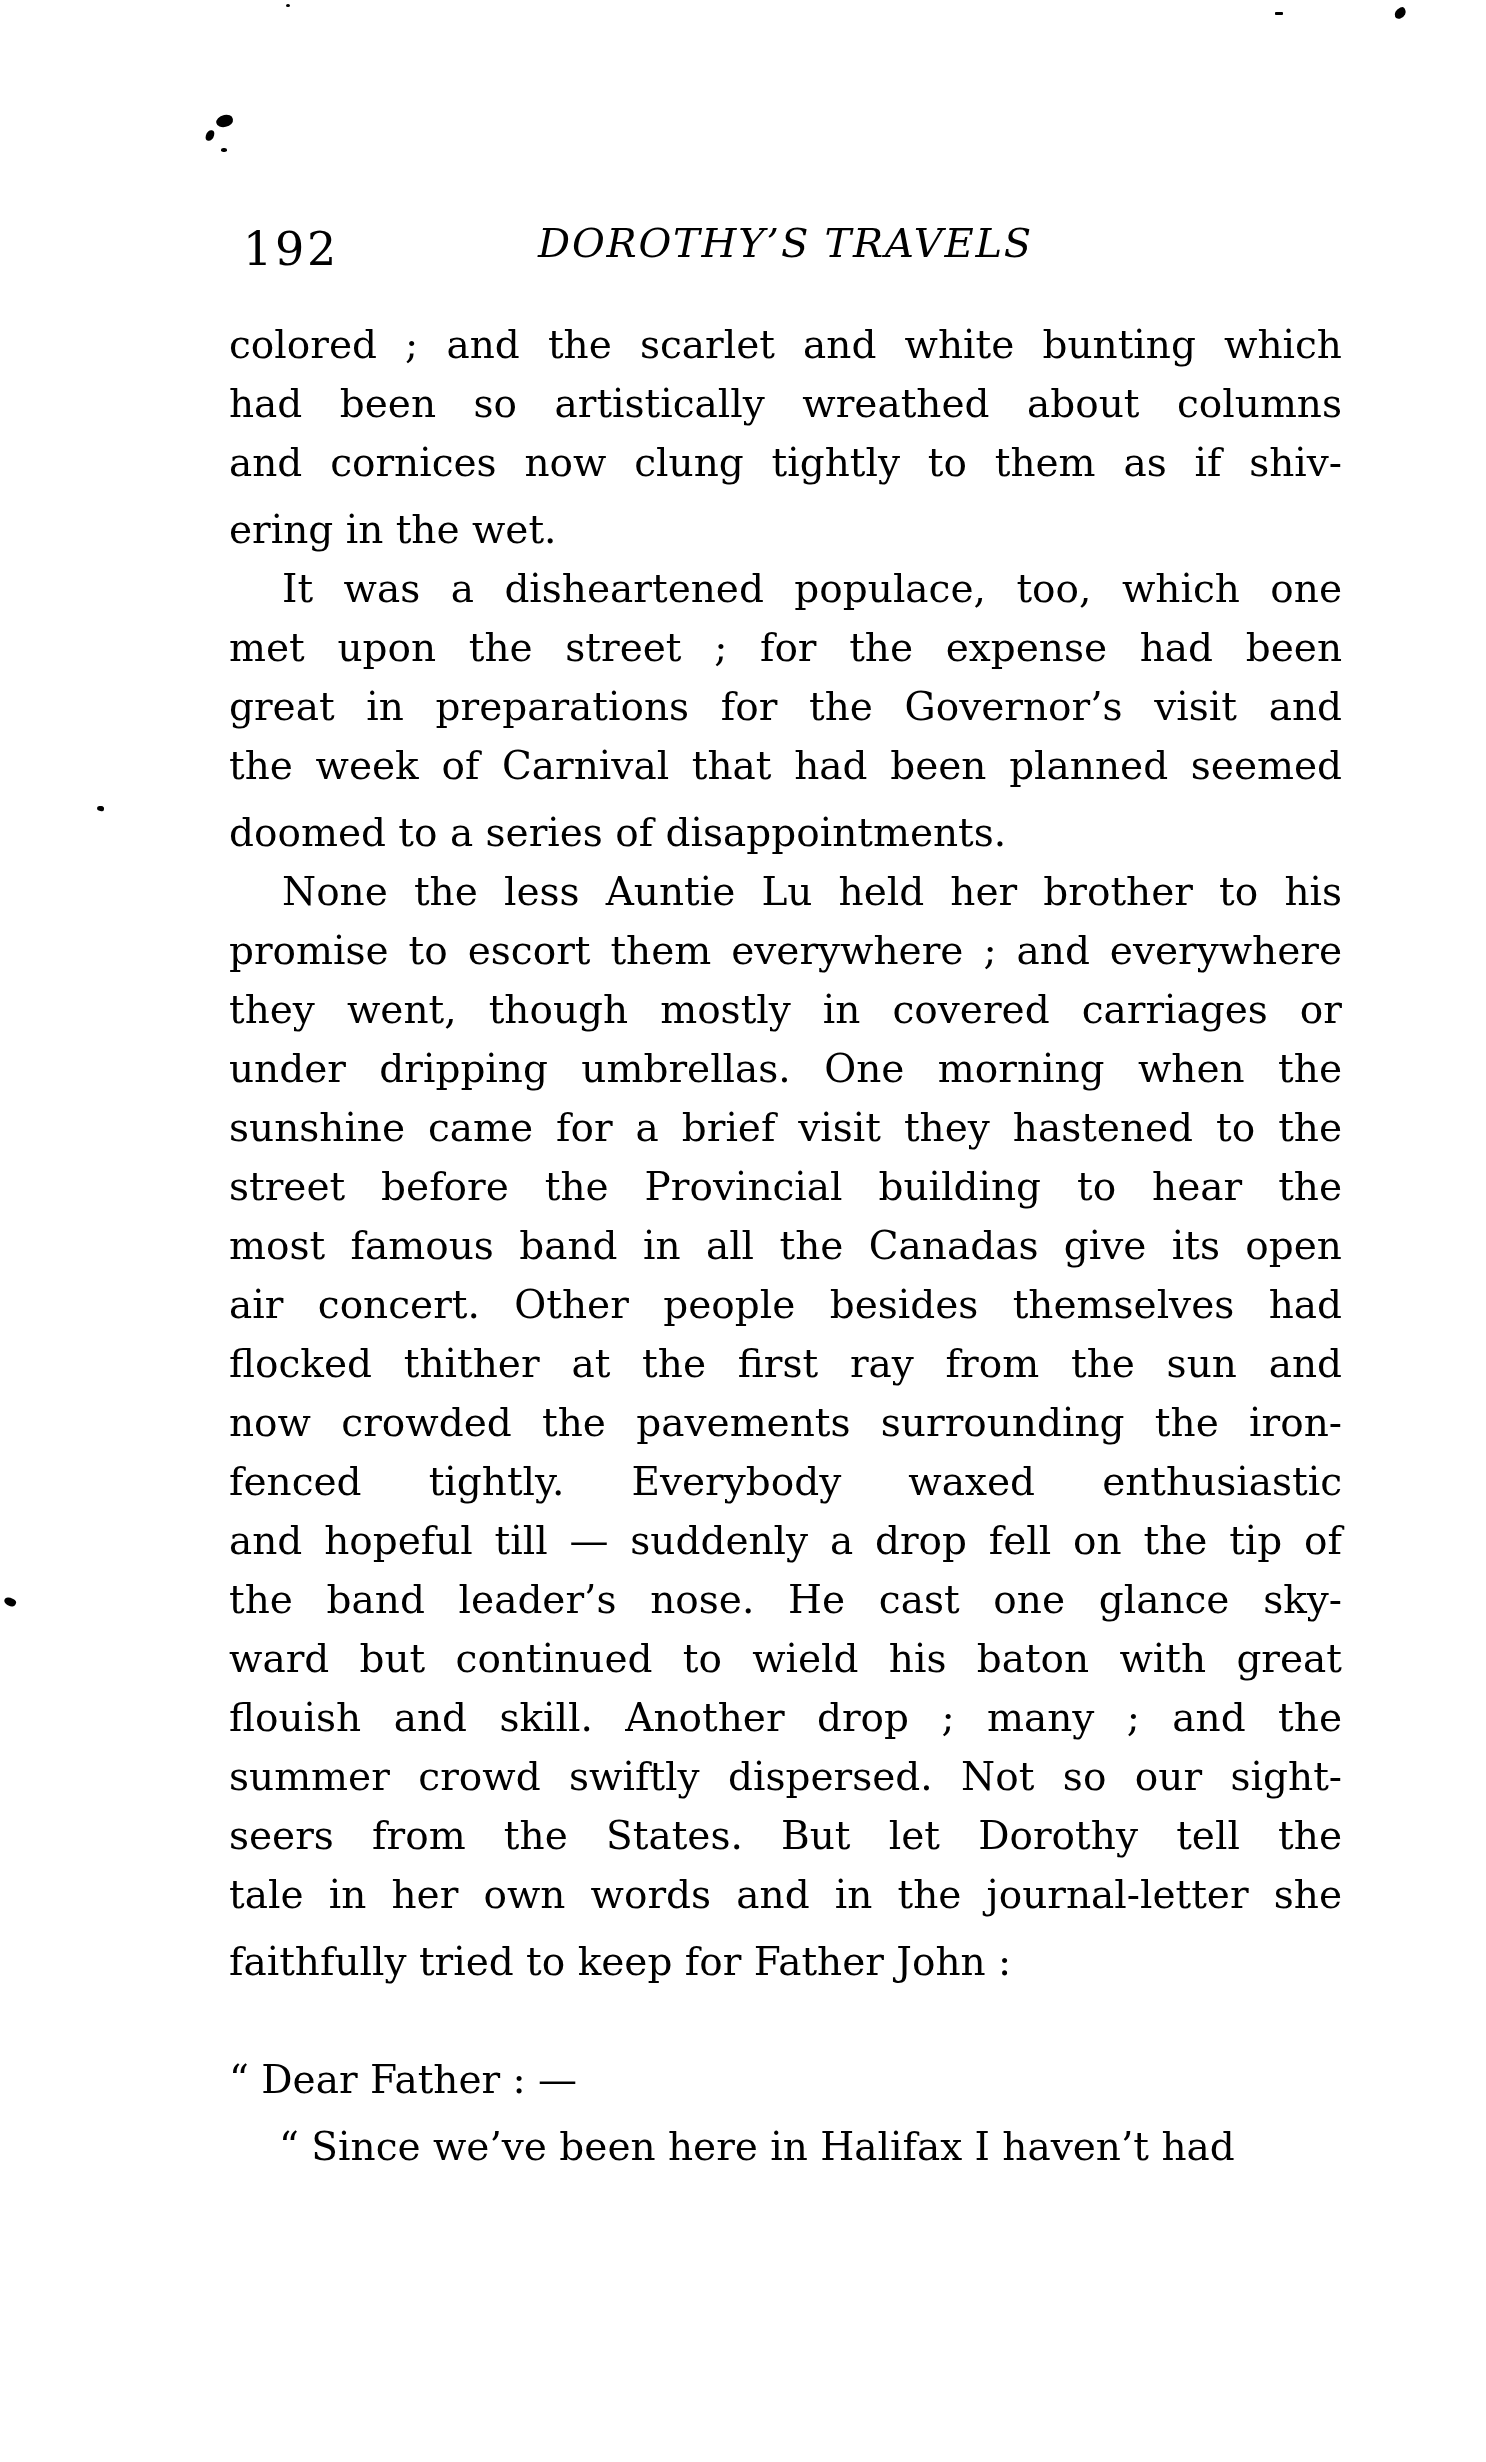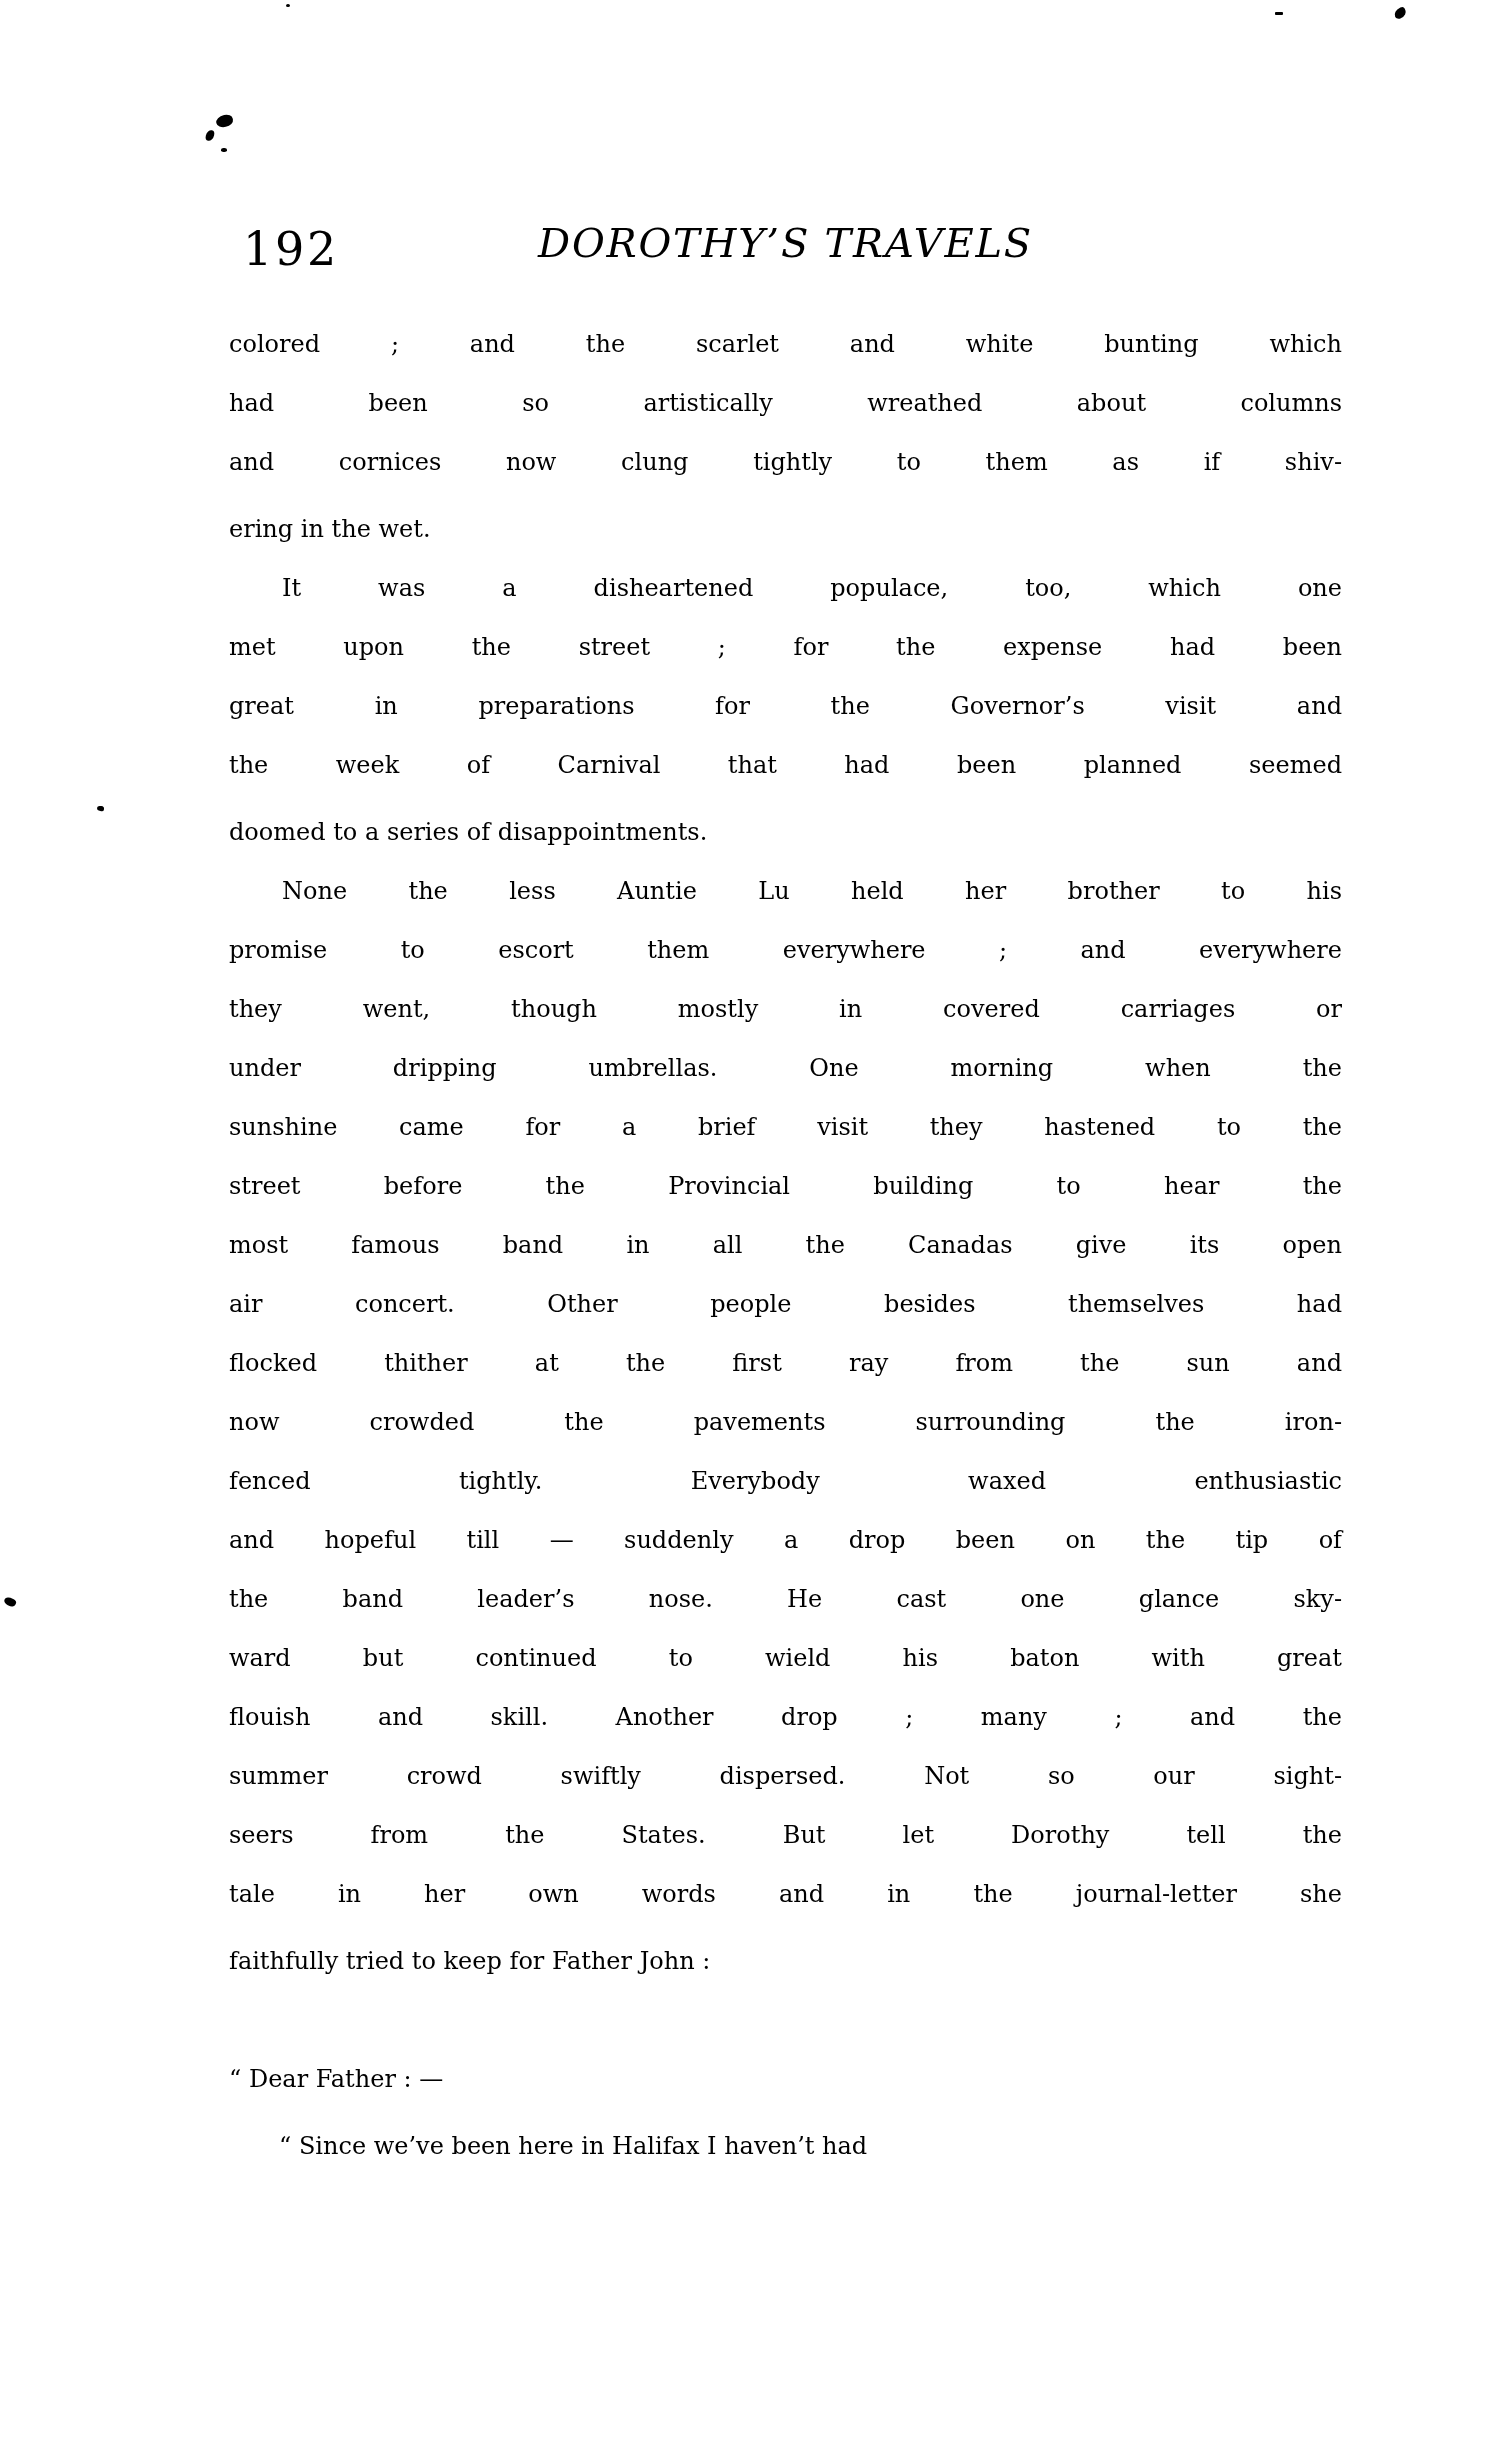--- a/index.html
+++ b/index.html
@@ -32,21 +32,21 @@
     font-size:40px;
     line-height:43px;
     letter-spacing:1.8px;
     font-weight:500;
     white-space:nowrap;
   }
   .bodytext{
     position:absolute;
     left:229px;top:315px;
     width:1113px;
-    font-size:24px;
+    font-size:39px;
     line-height:59px;
   }
   .line{
     text-align:justify;
     text-align-last:justify;
     height:59px;
     overflow:visible;
     white-space:nowrap;
   }
   .line.left{
@@ -82,21 +82,21 @@
       <div class="line">promise to escort them everywhere ; and everywhere</div>
       <div class="line">they went, though mostly in covered carriages or</div>
       <div class="line">under dripping umbrellas.  One morning when the</div>
       <div class="line">sunshine came for a brief visit they hastened to the</div>
       <div class="line">street before the Provincial building to hear the</div>
       <div class="line">most famous band in all the Canadas give its open</div>
       <div class="line">air concert.  Other people besides themselves had</div>
       <div class="line">flocked thither at the first ray from the sun and</div>
       <div class="line">now crowded the pavements surrounding the iron-</div>
       <div class="line">fenced tightly.  Everybody waxed enthusiastic</div>
-      <div class="line">and hopeful till — suddenly a drop been on the tip of</div>
+      <div class="line">and hopeful till — suddenly a drop fell on the tip of</div>
       <div class="line">the band leader’s nose.  He cast one glance sky-</div>
       <div class="line">ward but continued to wield his baton with great</div>
       <div class="line">flouish and skill.  Another drop ; many ; and the</div>
       <div class="line">summer crowd swiftly dispersed.  Not so our sight-</div>
       <div class="line">seers from the States.  But let Dorothy tell the</div>
       <div class="line">tale in her own words and in the journal-letter she</div>
       <div class="line left">faithfully tried to keep for Father John :</div>
       <div class="line left" style="margin-top: 59px;">“ Dear Father : —</div>
       <div class="line left" style="padding-left: 50px;">“ Since we’ve been here in Halifax I haven’t had</div>
     </div>

